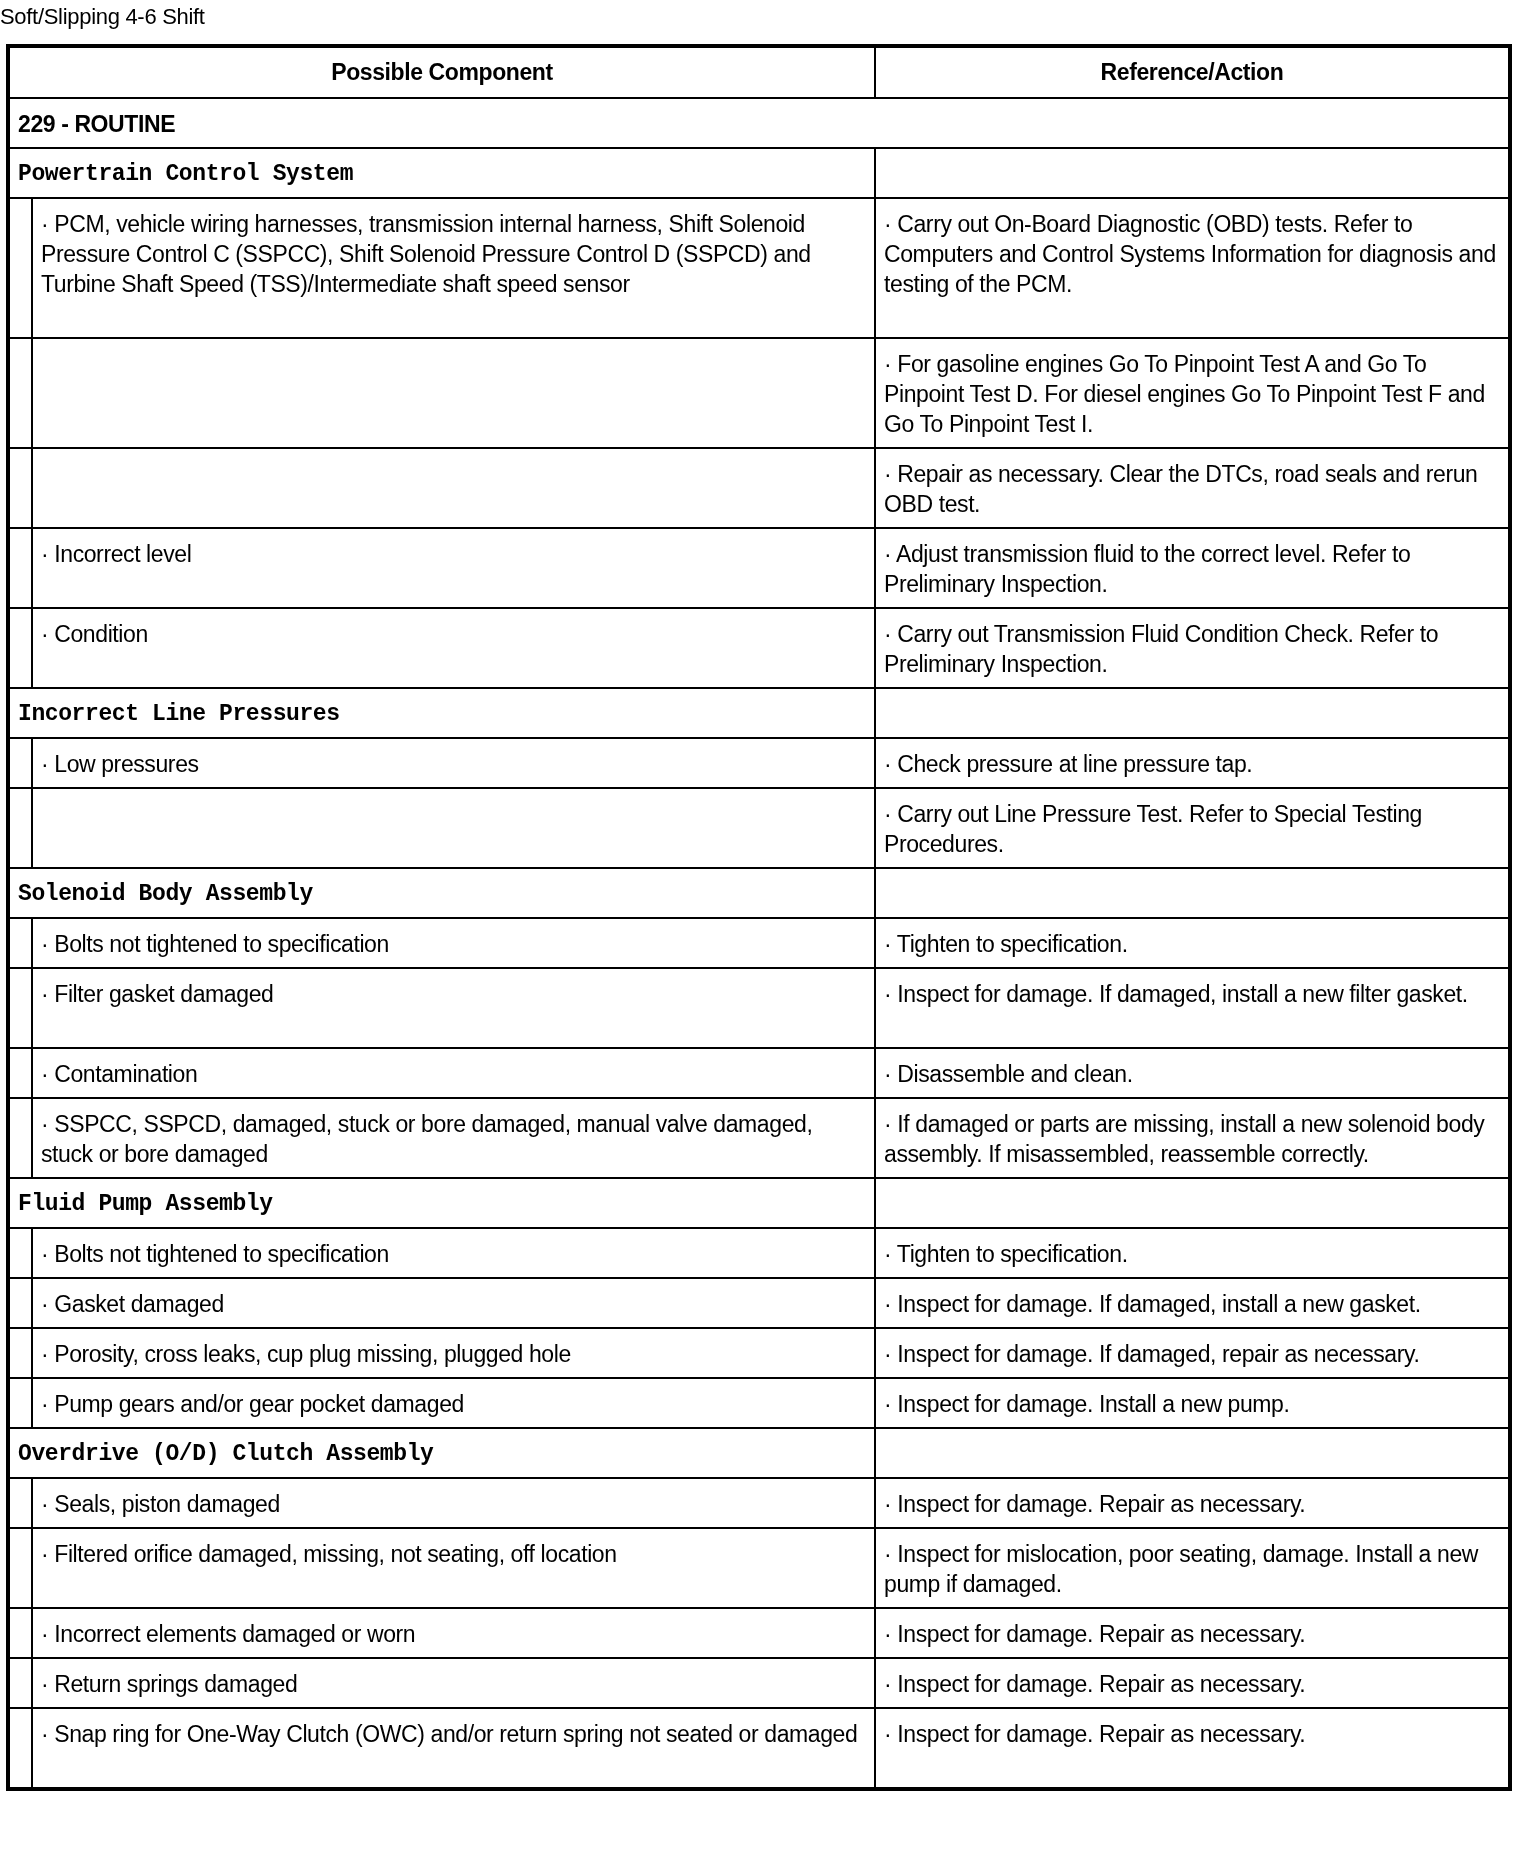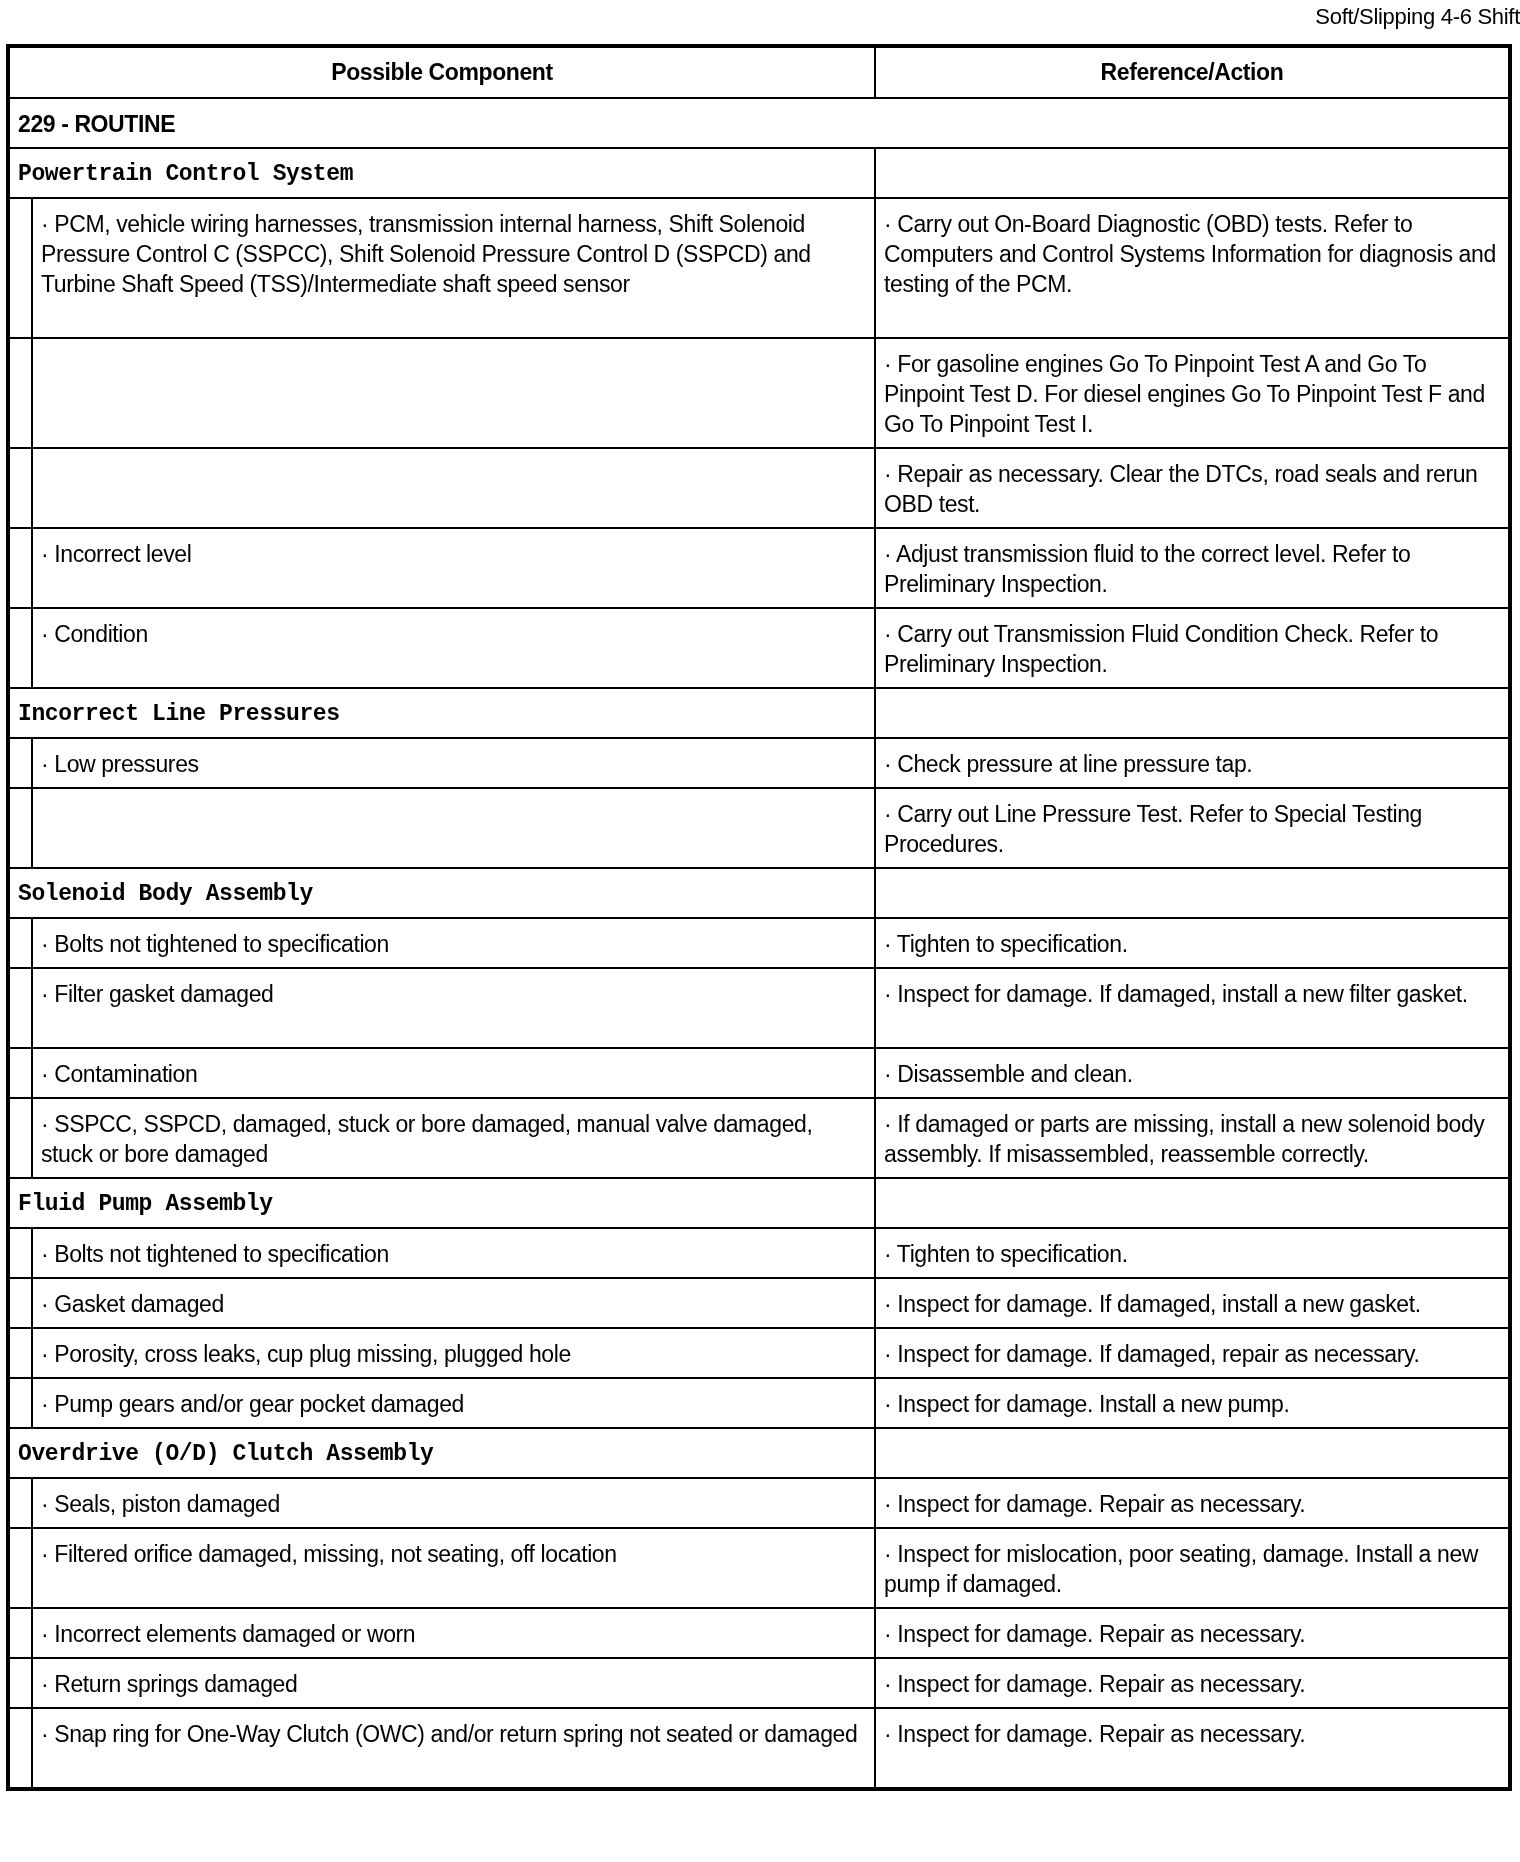--- a/index.html
+++ b/index.html
@@ -1,21 +1,21 @@
 <!DOCTYPE html>
 <html><head>
 <meta charset="utf-8">
 <style>
   html, body { margin: 0; padding: 0; background: #ffffff; }
   body {
     width: 1520px; height: 1862px; position: relative; overflow: hidden;
     font-family: "Liberation Sans", sans-serif; color: #000;
   }
   .doc-title {
-    position: absolute; top: 2px; left: 0; width: 1520px; text-align: right;
+    position: absolute; top: 2px; left: 0; width: 1520px; text-align: left;
     font-size: 22px; line-height: 30px; letter-spacing: -0.3px;
   }
   table.diag {
     position: absolute; top: 44px; left: 6px; width: 1506px;
     border-collapse: collapse; table-layout: fixed;
     border: 4px solid #000;
     font-size: 23px; line-height: 30px; letter-spacing: -0.4px;
   }
   table.diag td, table.diag th {
     border: 2px solid #000; vertical-align: top; padding: 10px 8px 8px 8px;

